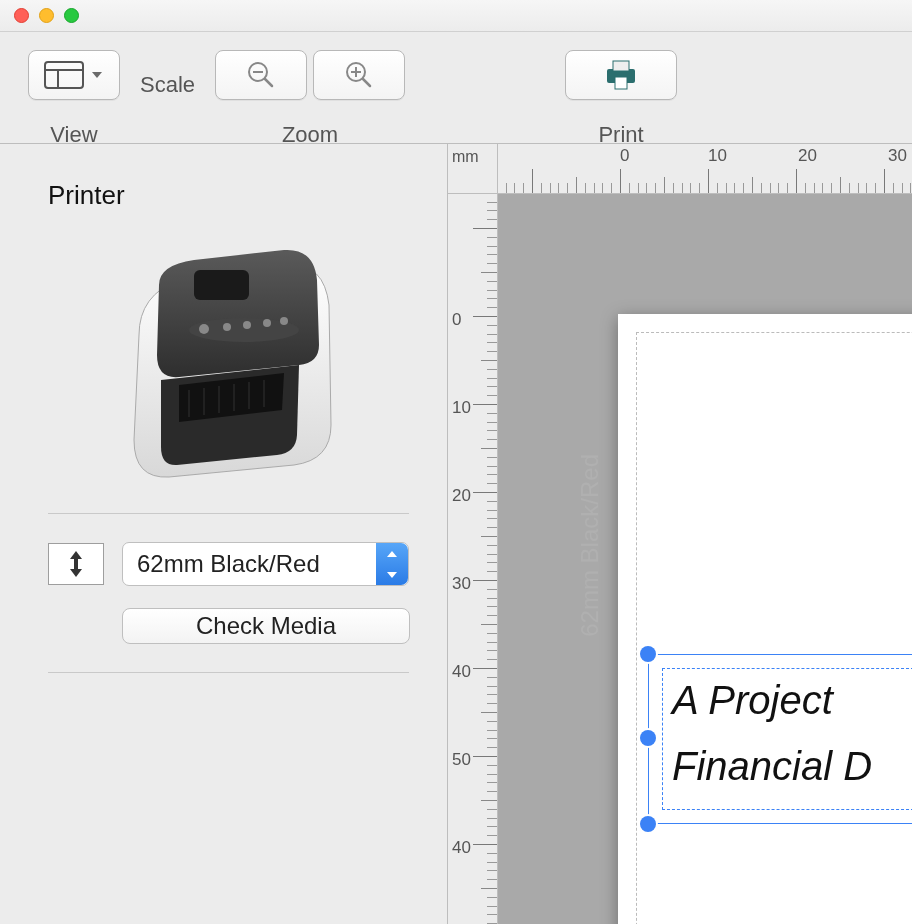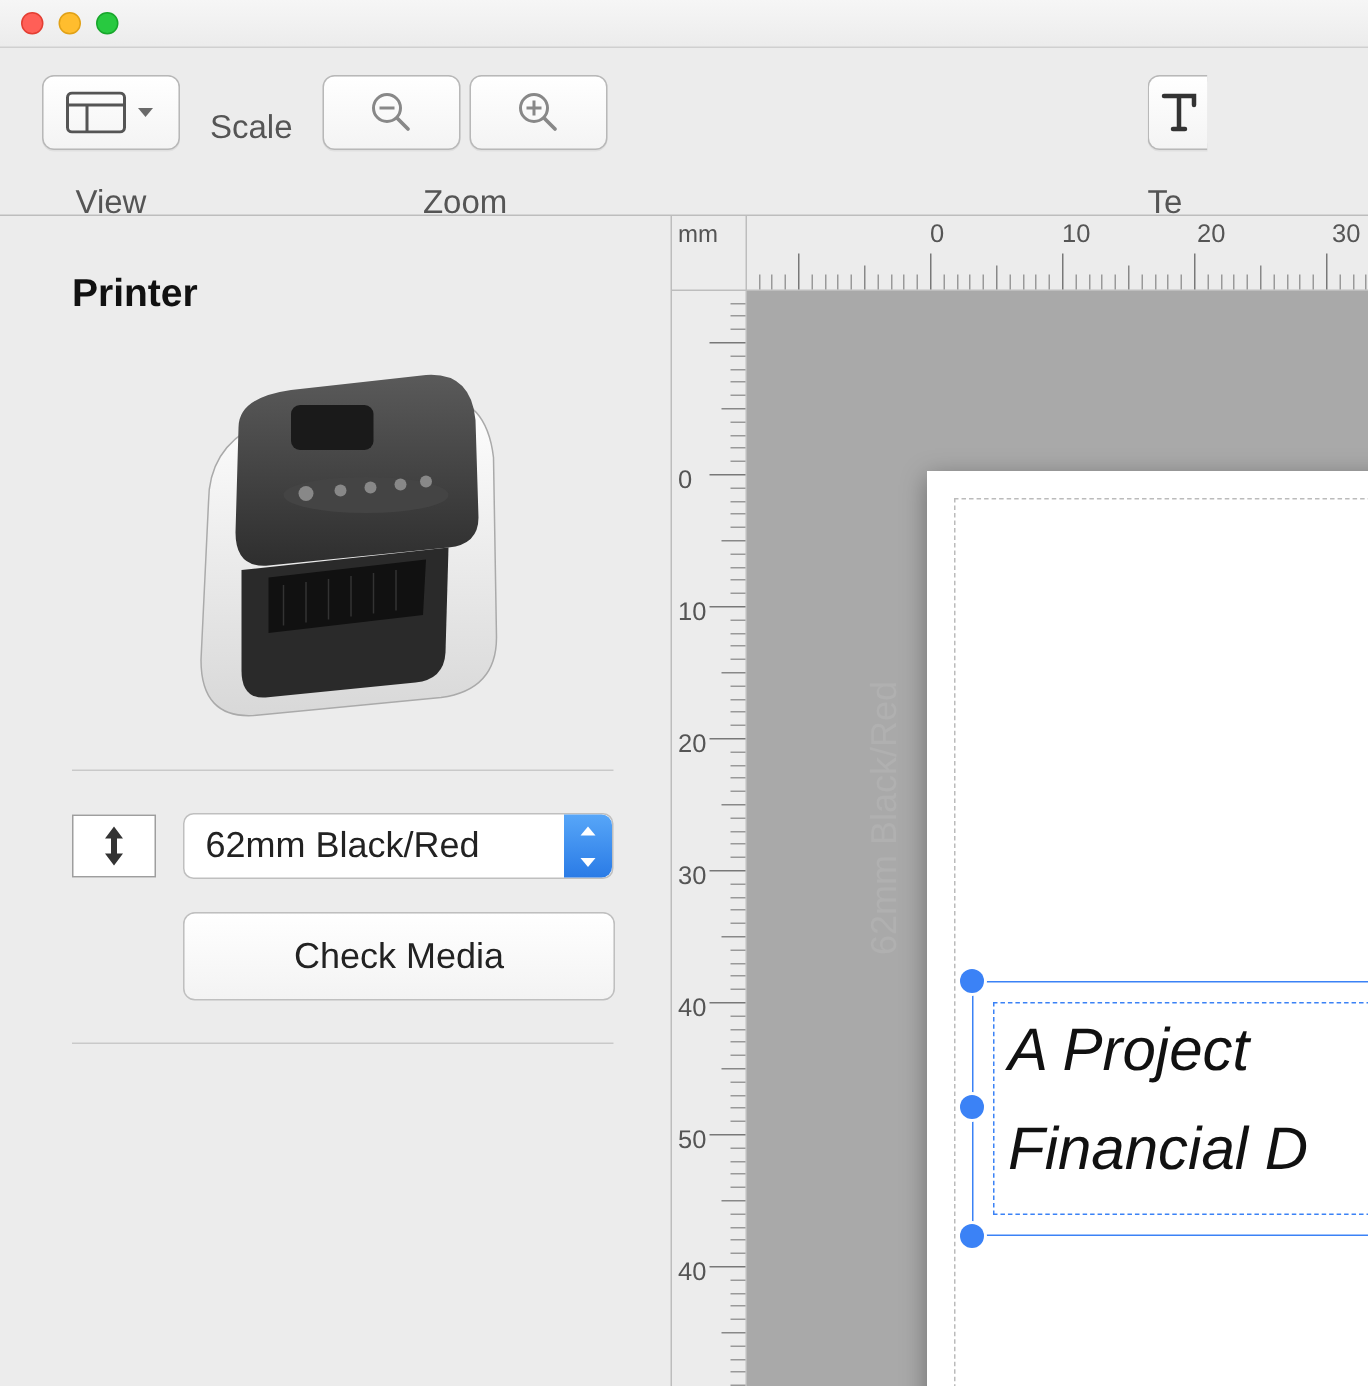--- a/index.html
+++ b/index.html
@@ -30,36 +30,36 @@
   .scale-text{ margin-right:4px;}
 
   
   .sp { width:20px;}
   .sp2{ width:160px;}
   .sp3{ width:200px;}
 
   
   .content { position:absolute; top:144px; left:0; right:0; bottom:0; display:flex; }
   .sidebar { width:448px; height:100%; background:#ececec; border-right:1px solid #bdbdbd; padding:36px 38px 0 48px; overflow:hidden;}
-  .section-title{ font-size:26px; font-weight:700; color:#111; margin-bottom:24px;}
+  .section-title{ font-size:26px; font-weight:400; color:#111; margin-bottom:24px;}
   .select { position:relative; width:360px; height:40px; background:#fff; border:1px solid #bfbfbf; border-radius:7px; display:flex; align-items:center; padding:0 12px; font-size:22px; color:#222;}
   .select .arrow { position:absolute; right:0; top:0; bottom:0; width:36px; background:linear-gradient(#57a6f8,#2a7be6); border-top-right-radius:7px; border-bottom-right-radius:7px; display:flex; align-items:center; justify-content:center;}
   .select .arrow svg{ fill:#fff;}
 
   .printer-img { margin:24px auto 0 auto; width:260px; height:250px; display:block;}
   .hr { border:none; border-top:1px solid #c9c9c9; margin:28px 0 28px 0;}
 
   .media-row{ display:flex; align-items:center; gap:18px;}
   .orient-box{ width:56px; height:42px; background:#fff; border:1px solid #9e9e9e; display:flex; align-items:center; justify-content:center;}
   .media-select{ position:relative; flex:1; height:44px; background:#fff; border:1px solid #bfbfbf; border-radius:7px; display:flex; align-items:center; padding:0 14px; font-size:24px; color:#222;}
   .media-select .stepper{ position:absolute; right:0; top:0; bottom:0; width:32px; border-top-right-radius:7px; border-bottom-right-radius:7px; background:linear-gradient(#57a6f8,#2a7be6); display:flex; flex-direction:column;}
   .media-select .stepper div{ flex:1; display:flex; align-items:center; justify-content:center;}
   .media-select .stepper svg{ fill:#fff;}
 
-  .check-btn{ width:288px; height:59px; margin-left:74px; margin-top:22px; background:linear-gradient(#ffffff,#f3f3f3); border:1px solid #bfbfbf; border-radius:8px; font-size:24px; color:#222; display:flex; align-items:center; justify-content:center;}
+  .check-btn{ width:288px; height:36px; margin-left:74px; margin-top:22px; background:linear-gradient(#ffffff,#f3f3f3); border:1px solid #bfbfbf; border-radius:8px; font-size:24px; color:#222; display:flex; align-items:center; justify-content:center;}
 
   
   .canvasarea{ flex:1; position:relative; background:#a9a9a9;}
   .ruler-corner{ position:absolute; left:0; top:0; width:50px; height:50px; background:#ececec; border-right:1px solid #bdbdbd; border-bottom:1px solid #bdbdbd; font-size:16px; color:#555; display:flex; align-items:flex-start; justify-content:flex-start; padding:4px 0 0 4px;}
   .ruler-h{ position:absolute; left:50px; right:0; top:0; height:50px; background:#ececec; border-bottom:1px solid #bdbdbd;}
   .ruler-v{ position:absolute; left:0; top:50px; bottom:0; width:50px; background:#ececec; border-right:1px solid #bdbdbd;}
   .ruler-v .nwrap{ position:absolute; left:4px; font-size:17px; color:#555;}
   .ruler-h .nwrap{ position:absolute; top:2px; font-size:17px; color:#555;}
   .tick-major-h{ position:absolute; bottom:0; width:1px; height:24px; background:#787878;}
   .tick-minor-h{ position:absolute; bottom:0; width:1px; height:10px; background:#999;}
@@ -136,31 +136,33 @@
             <line x1="8" y1="13" x2="18" y2="13" stroke="#888" stroke-width="2"></line>
             <line x1="13" y1="8" x2="13" y2="18" stroke="#888" stroke-width="2"></line>
           </svg>
         </div>
       </div>
       <div class="label">Zoom</div>
     </div>
 
     <div class="sp2"></div>
 
+    <div class="tgroup">
+      <div class="tbtn print-btn">
+        <svg width="36" height="36" viewBox="0 0 36 36">
+          <rect x="4" y="12" width="28" height="14" rx="2" fill="#2b6e6e"></rect>
+          <rect x="10" y="4" width="16" height="10" fill="#eee" stroke="#2b6e6e"></rect>
+          <rect x="12" y="20" width="12" height="12" fill="#fff" stroke="#2b6e6e"></rect>
+        </svg>
+      </div>
+      <div class="label">Print</div>
+    </div>
 
     <div class="sp3"></div>
 
-    <div class="tgroup" style="align-items:flex-start;">
-      <div class="tbtn text-btn">
-        <svg width="28" height="34" viewBox="0 0 28 34">
-          <path d="M4 6h20v6M14 6v22M10 28h8" stroke="#333" stroke-width="3" fill="none" stroke-linecap="round"></path>
-        </svg>
-      </div>
-      <div class="label">Te</div>
-    </div>
 
   </div>
 
   <div class="content">
 
     <div class="sidebar">
 
       <div class="section-title">Printer</div>
 
       <svg class="printer-img" viewBox="0 0 260 250">

